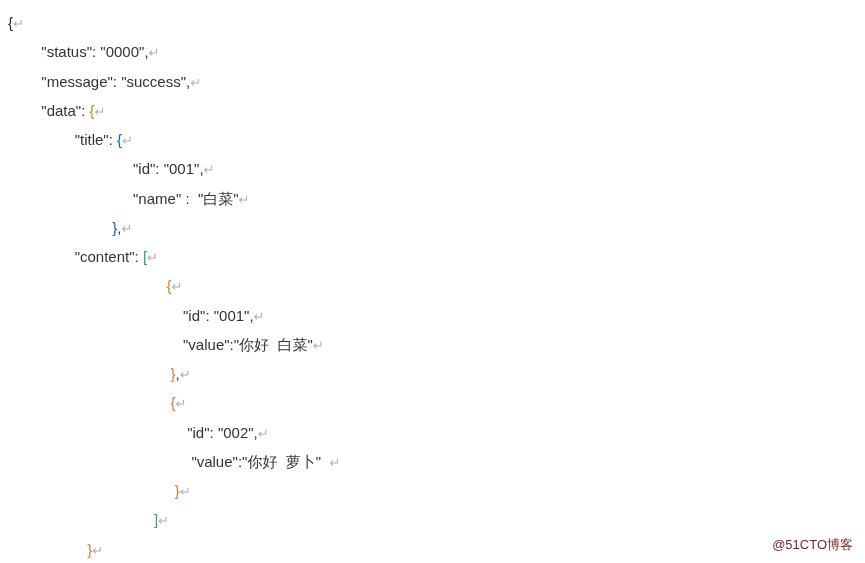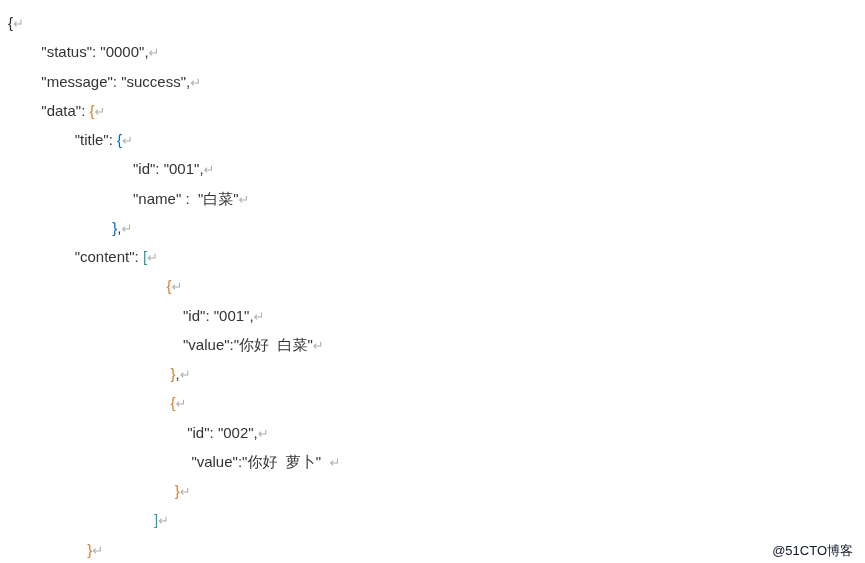--- a/index.html
+++ b/index.html
@@ -18,22 +18,22 @@
     .brace-dark { color: #2a2a2a; }
     .brace-blue { color: #0066cc; }
     .brace-orange { color: #d87b2a; }
     .bracket-teal { color: #2a9d9d; }
     .key { color: #333; }
     .punct { color: #333; }
     .sym { color: #b0b0b0; font-size: 13px; }
     .watermark {
       position: absolute;
       right: 12px;
-      bottom: 0;
-      color: #0f172a;
+      bottom: 6px;
+      color: #7f1d1d;
       font-size: 13px;
     }
   </style>
 </head>
 <body>
 
 <div id="code-container">
     <div class="para"><span class="brace-dark">{</span><span class="sym">↵</span></div>
     <div class="para">        <span class="key">"status"</span><span class="punct">: </span><span class="key">"0000"</span><span class="punct">,</span><span class="sym">↵</span></div>
     <div class="para">        <span class="key">"message"</span><span class="punct">: </span><span class="key">"success"</span><span class="punct">,</span><span class="sym">↵</span></div>

